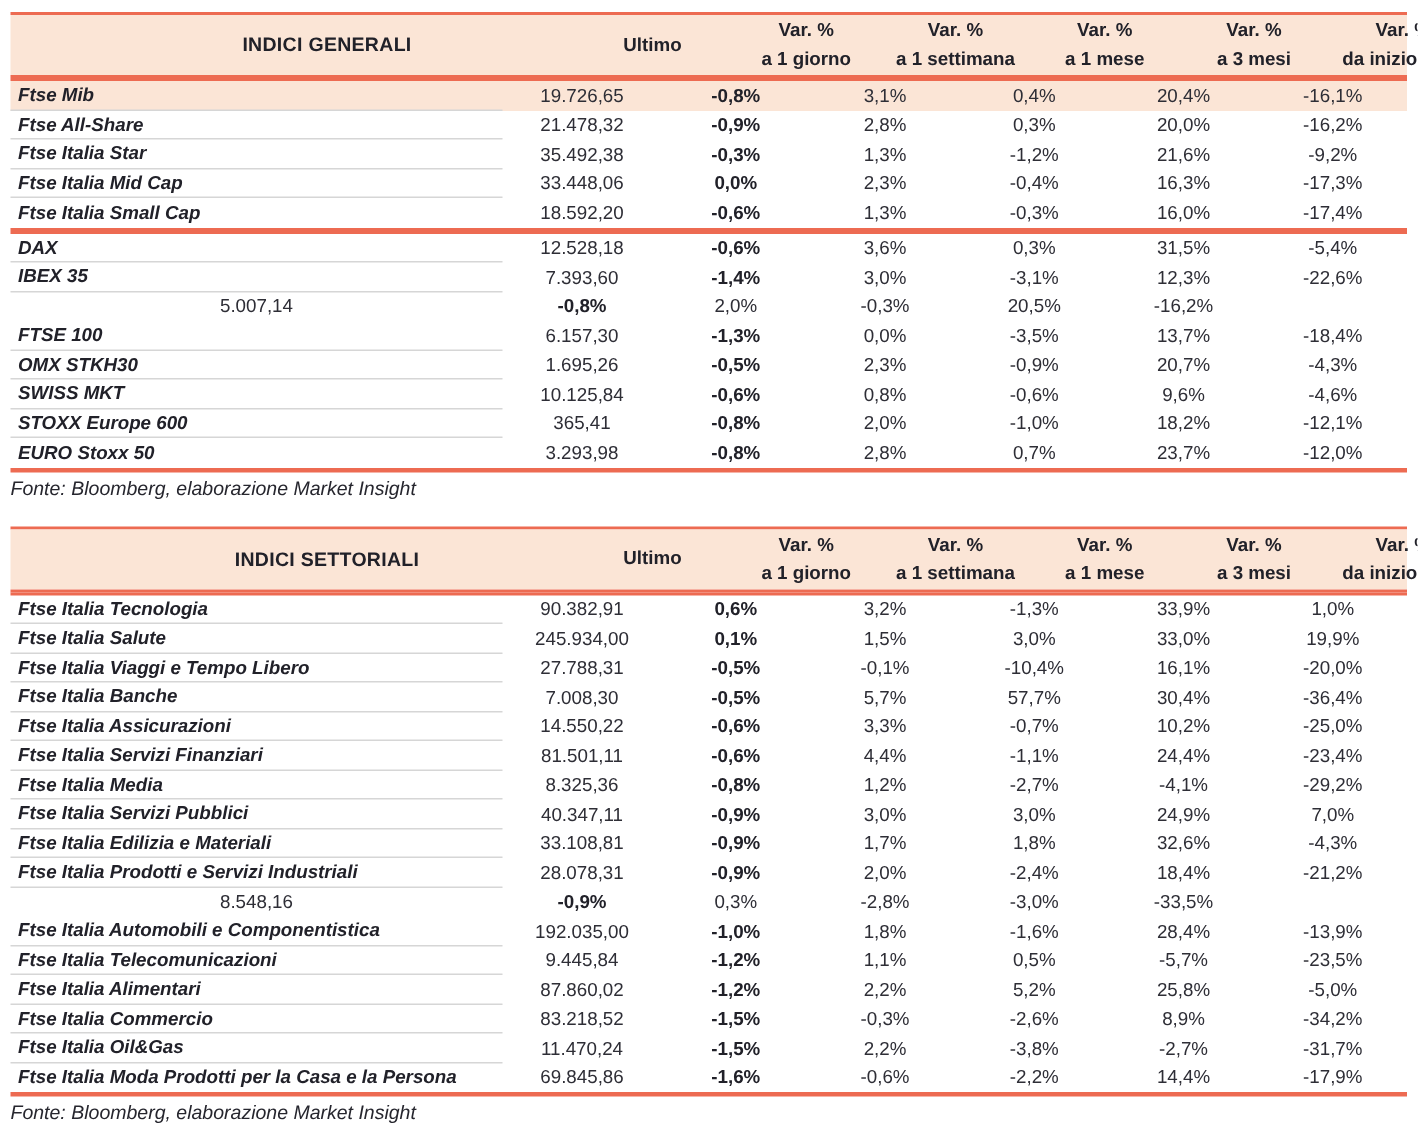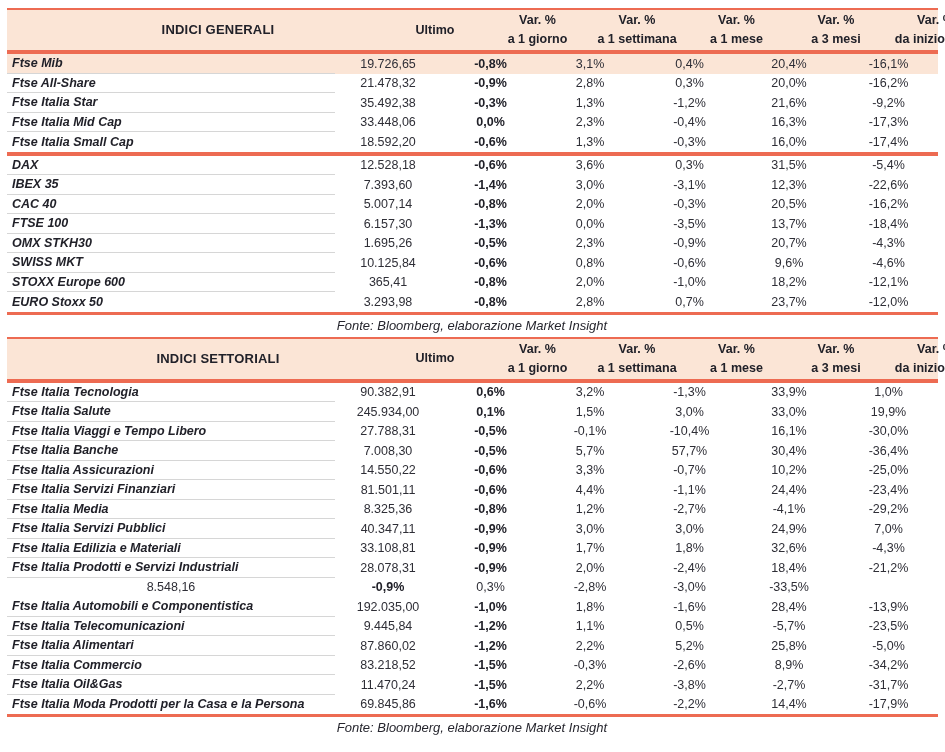--- a/index.html
+++ b/index.html
@@ -51,25 +51,25 @@
     align-self: stretch;
     display: flex; align-items: center;
     border-bottom: 1px solid var(--sep);
     white-space: nowrap;
   }
   .group .row:last-child .cell.name { border-bottom: none; }
   .cell.num { text-align: center; color: var(--num); }
   .cell.num.d1 { font-weight: bold; color: var(--ink); }
   .source {
     width: 931px;
-    text-align: center;
+    text-align: left;
     font-style: italic;
     font-size: 13px;
     color: #26262e;
-    padding: 3px 1px 4px 0;
+    padding: 3px 1px 18px 0;
   }
 </style>
 </head>
 <body>
 
 <div class="page">
 
   <div class="fin-table">
     <div class="thead">
       <div class="h title">INDICI GENERALI</div>
@@ -168,21 +168,20 @@
           <div class="cell name">IBEX 35</div>
           <div class="cell num">7.393,60</div>
           <div class="cell num d1">-1,4%</div>
           <div class="cell num">3,0%</div>
           <div class="cell num">-3,1%</div>
           <div class="cell num">12,3%</div>
           <div class="cell num">-22,6%</div>
         </div>
 
         <div class="row">
-          <div class="cell name">CAC 40</div>
           <div class="cell num">5.007,14</div>
           <div class="cell num d1">-0,8%</div>
           <div class="cell num">2,0%</div>
           <div class="cell num">-0,3%</div>
           <div class="cell num">20,5%</div>
           <div class="cell num">-16,2%</div>
         </div>
 
         <div class="row">
           <div class="cell name">FTSE 100</div>
@@ -289,21 +288,21 @@
           <div class="cell num">19,9%</div>
         </div>
 
         <div class="row">
           <div class="cell name">Ftse Italia Viaggi e Tempo Libero</div>
           <div class="cell num">27.788,31</div>
           <div class="cell num d1">-0,5%</div>
           <div class="cell num">-0,1%</div>
           <div class="cell num">-10,4%</div>
           <div class="cell num">16,1%</div>
-          <div class="cell num">-30,0%</div>
+          <div class="cell num">-20,0%</div>
         </div>
 
         <div class="row">
           <div class="cell name">Ftse Italia Banche</div>
           <div class="cell num">7.008,30</div>
           <div class="cell num d1">-0,5%</div>
           <div class="cell num">5,7%</div>
           <div class="cell num">57,7%</div>
           <div class="cell num">30,4%</div>
           <div class="cell num">-36,4%</div>

